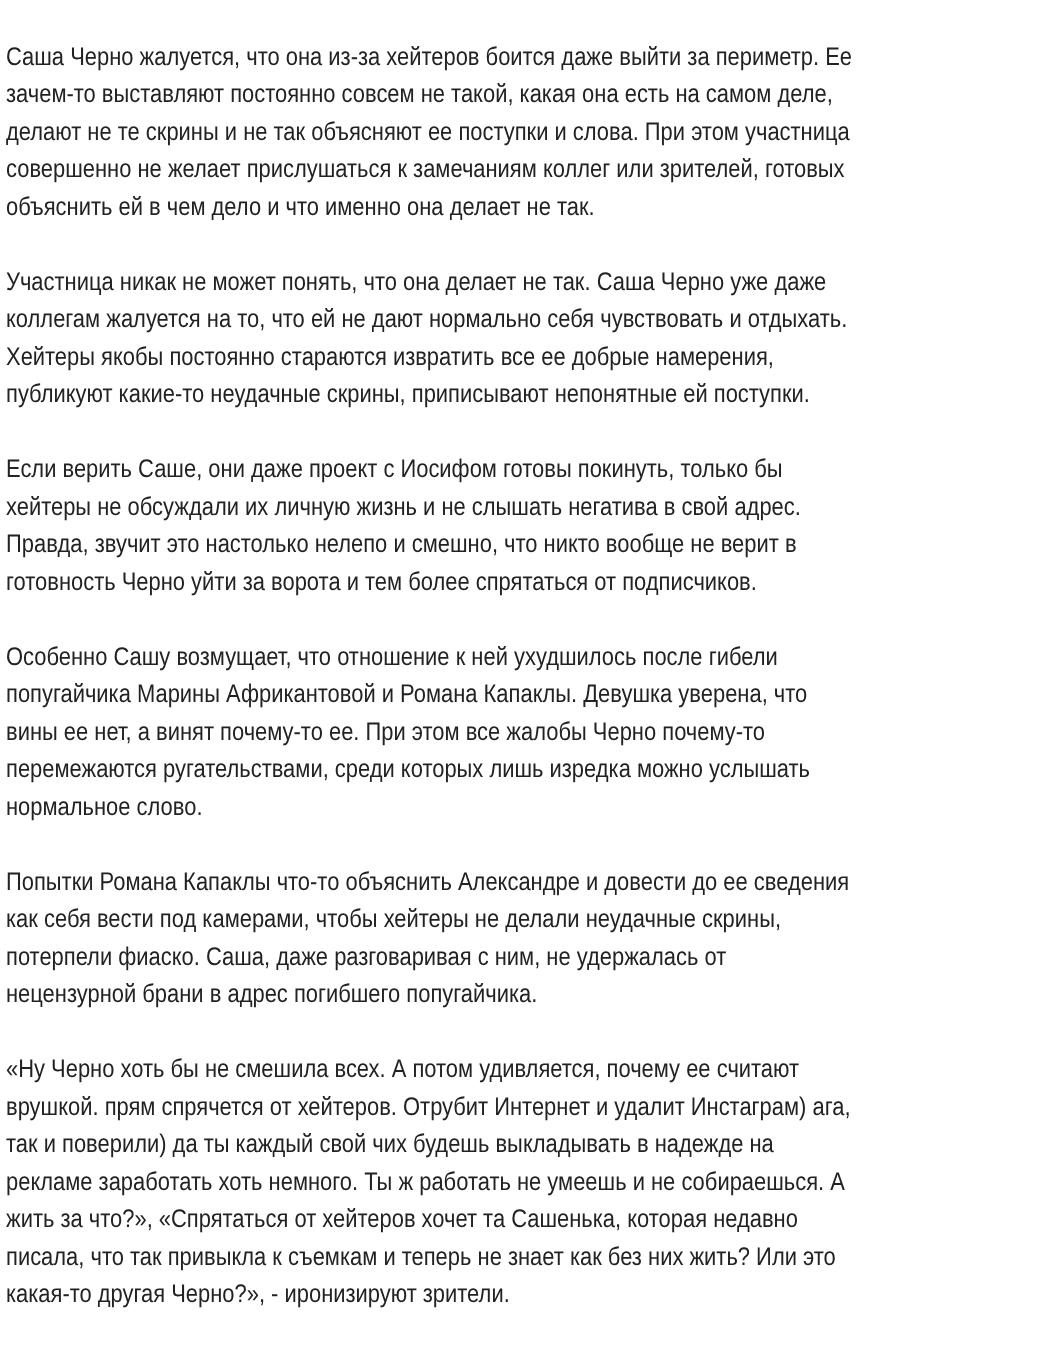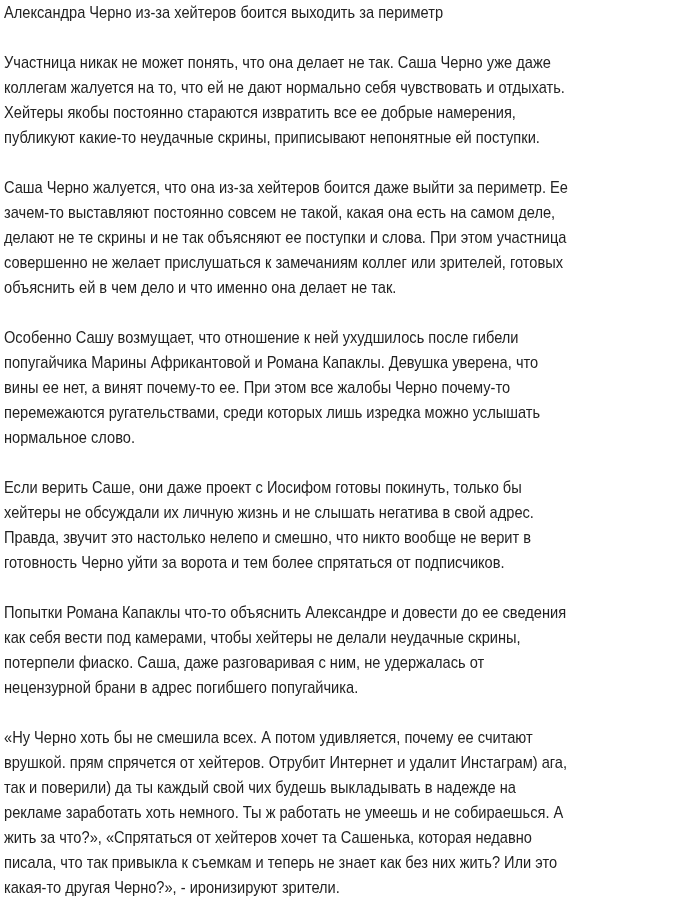--- a/index.html
+++ b/index.html
@@ -16,52 +16,49 @@
     transform: scaleX(0.86);
   }
   .title { margin-top: 0; }
   .title .line { height: 25px; }
   .para { margin-top: 25px; }
 </style>
 </head>
 <body>
 
 <div class="article">
-  <div class="title">
-    <span class="line">Александра Черно из-за хейтеров боится выходить за периметр</span>
+
+  <div class="para">
+    <span class="line">Саша Черно жалуется, что она из-за хейтеров боится даже выйти за периметр. Ее</span>
+    <span class="line">зачем-то выставляют постоянно совсем не такой, какая она есть на самом деле,</span>
+    <span class="line">делают не те скрины и не так объясняют ее поступки и слова. При этом участница</span>
+    <span class="line">совершенно не желает прислушаться к замечаниям коллег или зрителей, готовых</span>
+    <span class="line">объяснить ей в чем дело и что именно она делает не так.</span>
   </div>
 
   <div class="para">
     <span class="line">Участница никак не может понять, что она делает не так. Саша Черно уже даже</span>
     <span class="line">коллегам жалуется на то, что ей не дают нормально себя чувствовать и отдыхать.</span>
     <span class="line">Хейтеры якобы постоянно стараются извратить все ее добрые намерения,</span>
     <span class="line">публикуют какие-то неудачные скрины, приписывают непонятные ей поступки.</span>
   </div>
 
   <div class="para">
-    <span class="line">Саша Черно жалуется, что она из-за хейтеров боится даже выйти за периметр. Ее</span>
-    <span class="line">зачем-то выставляют постоянно совсем не такой, какая она есть на самом деле,</span>
-    <span class="line">делают не те скрины и не так объясняют ее поступки и слова. При этом участница</span>
-    <span class="line">совершенно не желает прислушаться к замечаниям коллег или зрителей, готовых</span>
-    <span class="line">объяснить ей в чем дело и что именно она делает не так.</span>
+    <span class="line">Если верить Саше, они даже проект с Иосифом готовы покинуть, только бы</span>
+    <span class="line">хейтеры не обсуждали их личную жизнь и не слышать негатива в свой адрес.</span>
+    <span class="line">Правда, звучит это настолько нелепо и смешно, что никто вообще не верит в</span>
+    <span class="line">готовность Черно уйти за ворота и тем более спрятаться от подписчиков.</span>
   </div>
 
   <div class="para">
     <span class="line">Особенно Сашу возмущает, что отношение к ней ухудшилось после гибели</span>
     <span class="line">попугайчика Марины Африкантовой и Романа Капаклы. Девушка уверена, что</span>
     <span class="line">вины ее нет, а винят почему-то ее. При этом все жалобы Черно почему-то</span>
     <span class="line">перемежаются ругательствами, среди которых лишь изредка можно услышать</span>
     <span class="line">нормальное слово.</span>
-  </div>
-
-  <div class="para">
-    <span class="line">Если верить Саше, они даже проект с Иосифом готовы покинуть, только бы</span>
-    <span class="line">хейтеры не обсуждали их личную жизнь и не слышать негатива в свой адрес.</span>
-    <span class="line">Правда, звучит это настолько нелепо и смешно, что никто вообще не верит в</span>
-    <span class="line">готовность Черно уйти за ворота и тем более спрятаться от подписчиков.</span>
   </div>
 
   <div class="para">
     <span class="line">Попытки Романа Капаклы что-то объяснить Александре и довести до ее сведения</span>
     <span class="line">как себя вести под камерами, чтобы хейтеры не делали неудачные скрины,</span>
     <span class="line">потерпели фиаско. Саша, даже разговаривая с ним, не удержалась от</span>
     <span class="line">нецензурной брани в адрес погибшего попугайчика.</span>
   </div>
 
   <div class="para">

